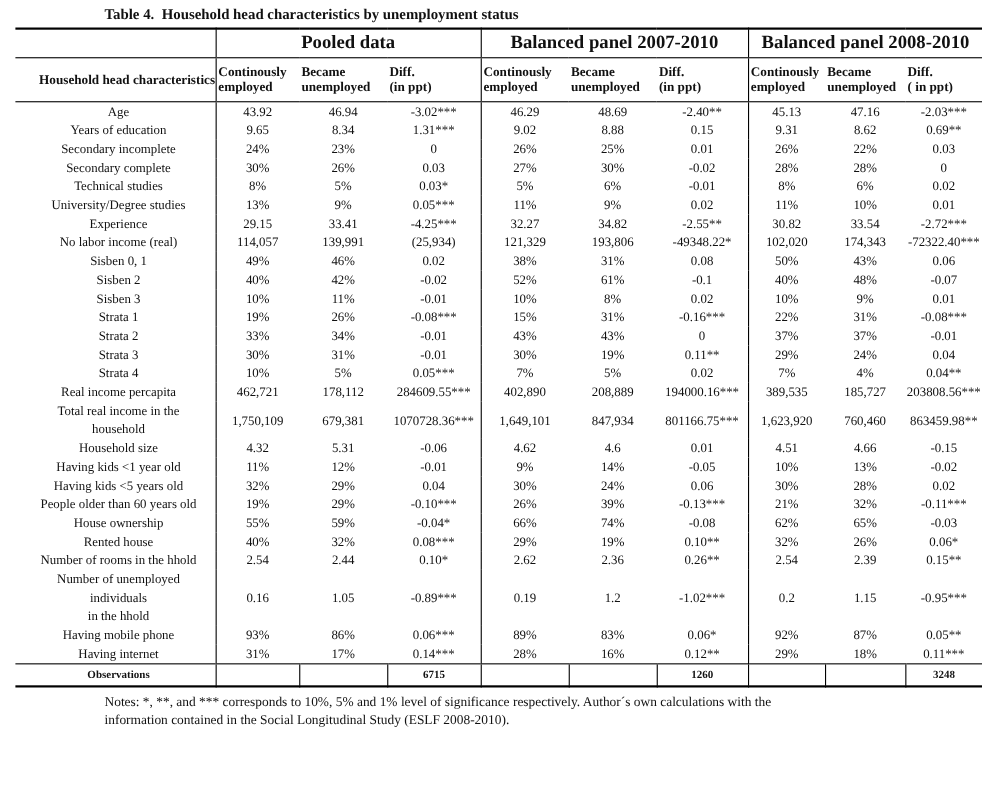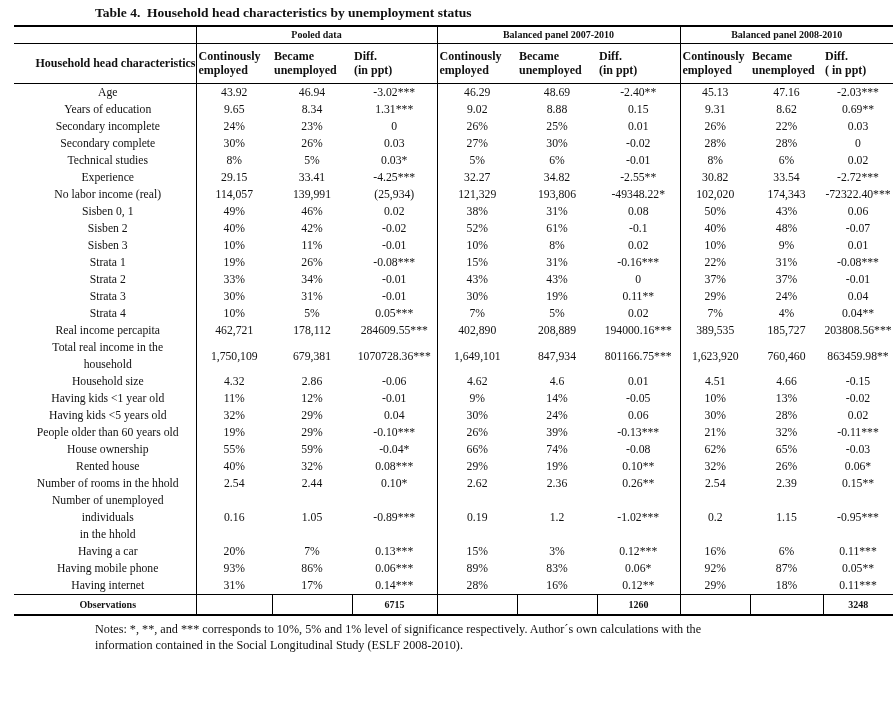--- a/index.html
+++ b/index.html
@@ -13,21 +13,21 @@
     font-size:13.5px; font-weight:bold; white-space:pre;
   }
   table.main {
     margin-left:14px; width:879px;
     border-collapse:collapse; table-layout:fixed;
     border-top:2px solid #000; border-bottom:2px solid #000;
   }
   th, td { padding:0; font-weight:normal; }
   
   .group-h {
-    font-size:10px; font-weight:bold; text-align:center;
+    font-size:17px; font-weight:bold; text-align:center;
     padding:2px 0 3px 0; border-bottom:1px solid #000;
   }
   .corner { border-bottom:1px solid #000; }
   
   .col-h {
     font-size:12px; font-weight:bold; text-align:left;
     line-height:14px; padding:5px 2px 6px 2px;
     border-bottom:1px solid #000; white-space:pre-line; vertical-align:middle;
   }
   .rowhead-h {
@@ -163,20 +163,32 @@
           <td class="num">5%</td>
           <td class="num">0.03*</td>
           <td class="num vline">5%</td>
           <td class="num">6%</td>
           <td class="num">-0.01</td>
           <td class="num vline">8%</td>
           <td class="num">6%</td>
           <td class="num">0.02</td>
         </tr>
         <tr>
+          <td class="label">University/Degree studies</td>
+          <td class="num vline">13%</td>
+          <td class="num">9%</td>
+          <td class="num">0.05***</td>
+          <td class="num vline">11%</td>
+          <td class="num">9%</td>
+          <td class="num">0.02</td>
+          <td class="num vline">11%</td>
+          <td class="num">10%</td>
+          <td class="num">0.01</td>
+        </tr>
+        <tr>
           <td class="label">Experience</td>
           <td class="num vline">29.15</td>
           <td class="num">33.41</td>
           <td class="num">-4.25***</td>
           <td class="num vline">32.27</td>
           <td class="num">34.82</td>
           <td class="num">-2.55**</td>
           <td class="num vline">30.82</td>
           <td class="num">33.54</td>
           <td class="num">-2.72***</td>
@@ -298,21 +310,21 @@
           <td class="num vline">1,649,101</td>
           <td class="num">847,934</td>
           <td class="num">801166.75***</td>
           <td class="num vline">1,623,920</td>
           <td class="num">760,460</td>
           <td class="num">863459.98**</td>
         </tr>
         <tr>
           <td class="label">Household size</td>
           <td class="num vline">4.32</td>
-          <td class="num">2.86</td>
+          <td class="num">5.31</td>
           <td class="num">-0.06</td>
           <td class="num vline">4.62</td>
           <td class="num">4.6</td>
           <td class="num">0.01</td>
           <td class="num vline">4.51</td>
           <td class="num">4.66</td>
           <td class="num">-0.15</td>
         </tr>
         <tr>
           <td class="label">Having kids &lt;1 year old</td>
@@ -394,32 +406,20 @@
           <td class="num">1.05</td>
           <td class="num">-0.89***</td>
           <td class="num vline">0.19</td>
           <td class="num">1.2</td>
           <td class="num">-1.02***</td>
           <td class="num vline">0.2</td>
           <td class="num">1.15</td>
           <td class="num">-0.95***</td>
         </tr>
         <tr>
-          <td class="label">Having a car</td>
-          <td class="num vline">20%</td>
-          <td class="num">7%</td>
-          <td class="num">0.13***</td>
-          <td class="num vline">15%</td>
-          <td class="num">3%</td>
-          <td class="num">0.12***</td>
-          <td class="num vline">16%</td>
-          <td class="num">6%</td>
-          <td class="num">0.11***</td>
-        </tr>
-        <tr>
           <td class="label">Having mobile phone</td>
           <td class="num vline">93%</td>
           <td class="num">86%</td>
           <td class="num">0.06***</td>
           <td class="num vline">89%</td>
           <td class="num">83%</td>
           <td class="num">0.06*</td>
           <td class="num vline">92%</td>
           <td class="num">87%</td>
           <td class="num">0.05**</td>

